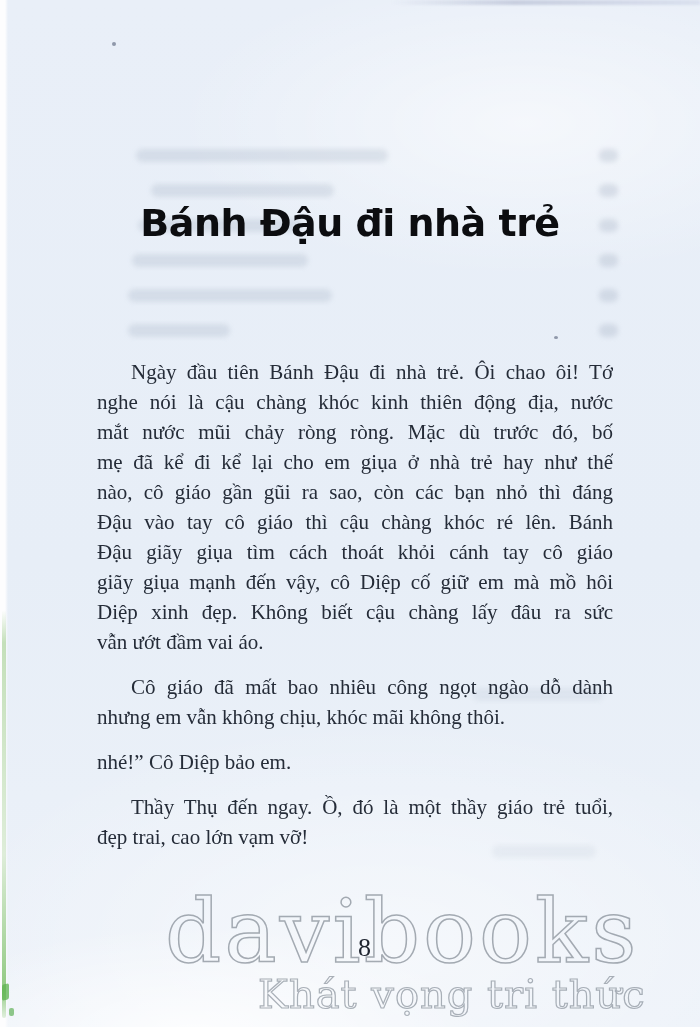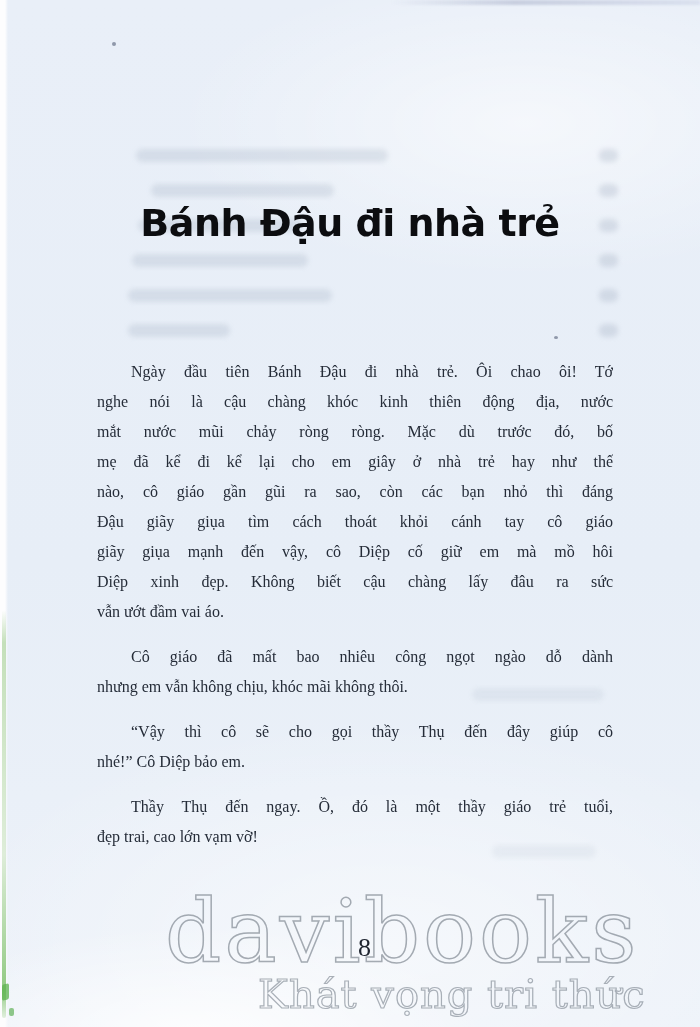--- a/index.html
+++ b/index.html
@@ -33,21 +33,21 @@
   .ghost { position:absolute; height:13px; background:rgba(118,134,162,0.17);
     border-radius:7px; filter:blur(2.5px); }
   .ghost-num { position:absolute; height:13px; width:19px; background:rgba(118,134,162,0.20);
     border-radius:6px; filter:blur(2.5px); }
 
   .title { position:absolute; left:0; top:201px; width:100%; text-align:center;
     font-family:"DejaVu Sans","Liberation Sans",sans-serif; font-weight:bold;
     font-size:38px; letter-spacing:-0.5px; color:#0c0d10; }
 
   .bodytext { position:absolute; left:97px; top:357px; width:516px;
-    font-size:16px; color:#252c38; }
+    font-size:21px; color:#252c38; }
   .para { margin:0 0 15px 0; }
   .line { height:30px; line-height:30px; overflow:hidden;
     text-align:justify; text-align-last:justify; }
   .line.indent { text-indent:34px; }
   .line.plast { text-align-last:left; }
 
   .watermark { position:absolute; left:165px; top:888px; width:552px;
     font-family:"DejaVu Serif","Liberation Serif",serif; font-size:88px; line-height:1;
     letter-spacing:3px; color:transparent;
     -webkit-text-stroke:1.5px rgba(136,144,154,0.75); }
@@ -89,33 +89,33 @@
   <div class="watermark">davibooks</div>
   <div class="tagline">Khát vọng tri thức</div>
 
   <div class="title">Bánh Đậu đi nhà trẻ</div>
 
   <div class="bodytext">
     <div class="para">
       <div class="line indent">Ngày đầu tiên Bánh Đậu đi nhà trẻ. Ôi chao ôi! Tớ</div>
       <div class="line">nghe nói là cậu chàng khóc kinh thiên động địa, nước</div>
       <div class="line">mắt nước mũi chảy ròng ròng. Mặc dù trước đó, bố</div>
-      <div class="line">mẹ đã kể đi kể lại cho em giây ở nhà trẻ hay như thế</div>
+      <div class="line">mẹ đã kể đi kể lại cho em giụa ở nhà trẻ hay như thế</div>
       <div class="line">nào, cô giáo gần gũi ra sao, còn các bạn nhỏ thì đáng</div>
+      <div class="line">Đậu vào tay cô giáo thì cậu chàng khóc ré lên. Bánh</div>
       <div class="line">Đậu giãy giụa tìm cách thoát khỏi cánh tay cô giáo</div>
       <div class="line">giãy giụa mạnh đến vậy, cô Diệp cố giữ em mà mồ hôi</div>
       <div class="line">Diệp xinh đẹp. Không biết cậu chàng lấy đâu ra sức</div>
       <div class="line plast">vẫn ướt đầm vai áo.</div>
     </div>
     <div class="para">
       <div class="line indent">Cô giáo đã mất bao nhiêu công ngọt ngào dỗ dành</div>
       <div class="line plast">nhưng em vẫn không chịu, khóc mãi không thôi.</div>
     </div>
     <div class="para">
-      <div class="line indent">“Vậy thì cô sẽ cho gọi thầy Thụ đến đây giúp cô</div>
       <div class="line plast">nhé!” Cô Diệp bảo em.</div>
     </div>
     <div class="para">
       <div class="line indent">Thầy Thụ đến ngay. Ồ, đó là một thầy giáo trẻ tuổi,</div>
       <div class="line plast">đẹp trai, cao lớn vạm vỡ!</div>
     </div>
   </div>
 
   <div class="pagenum">8</div>
 

